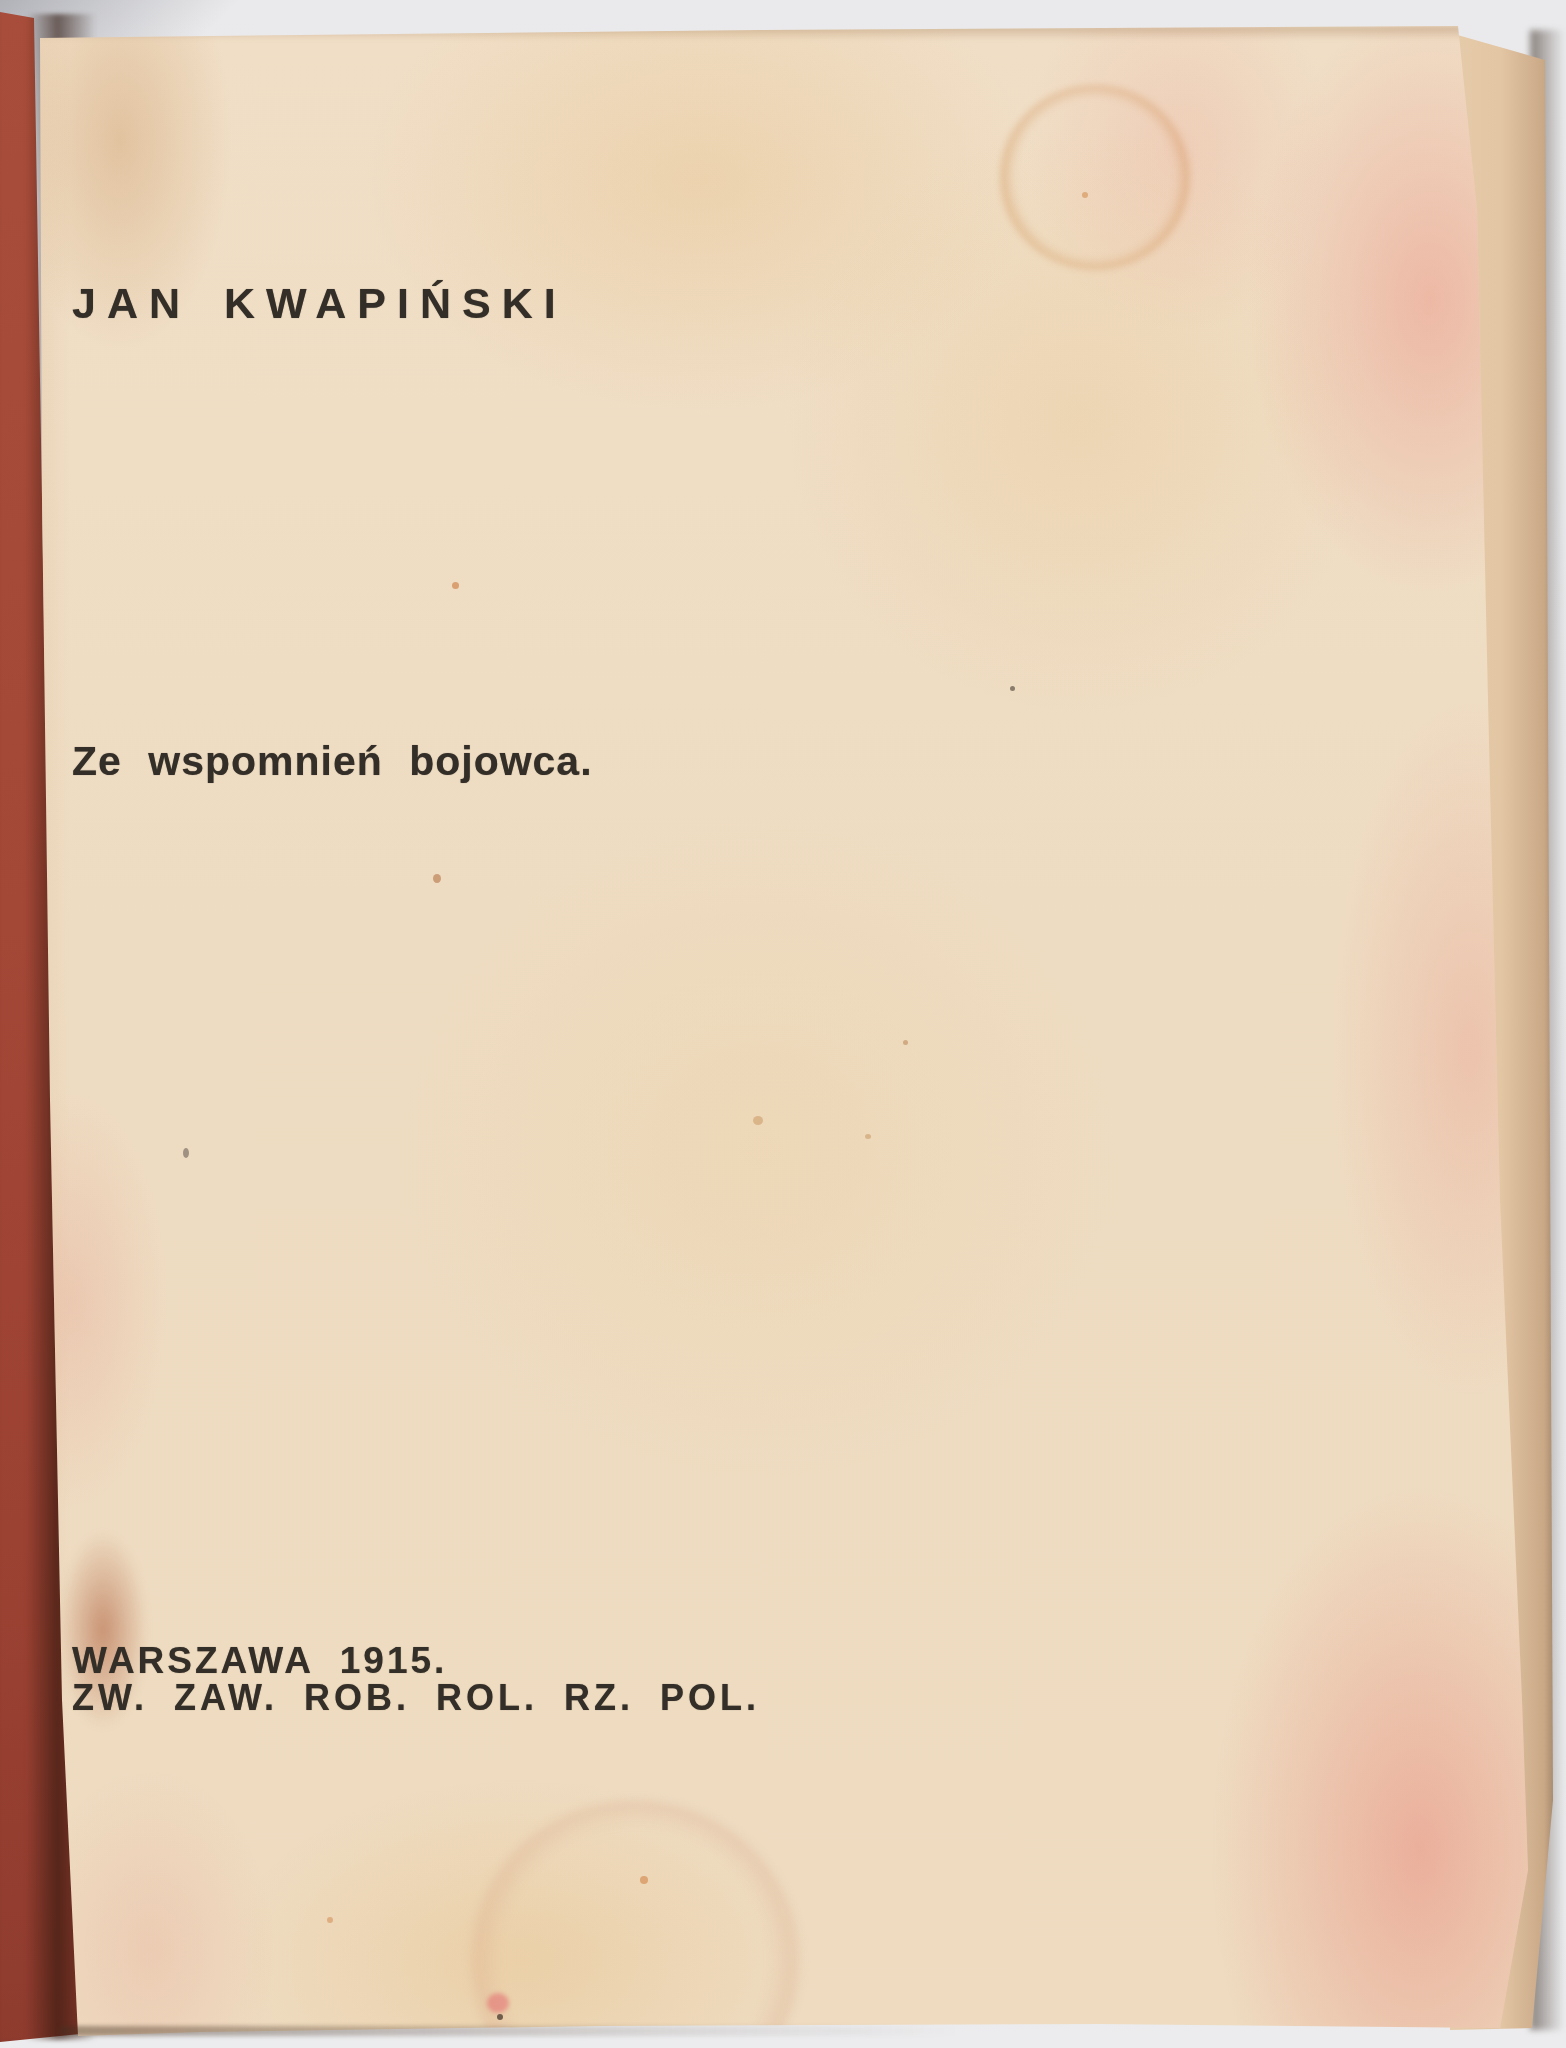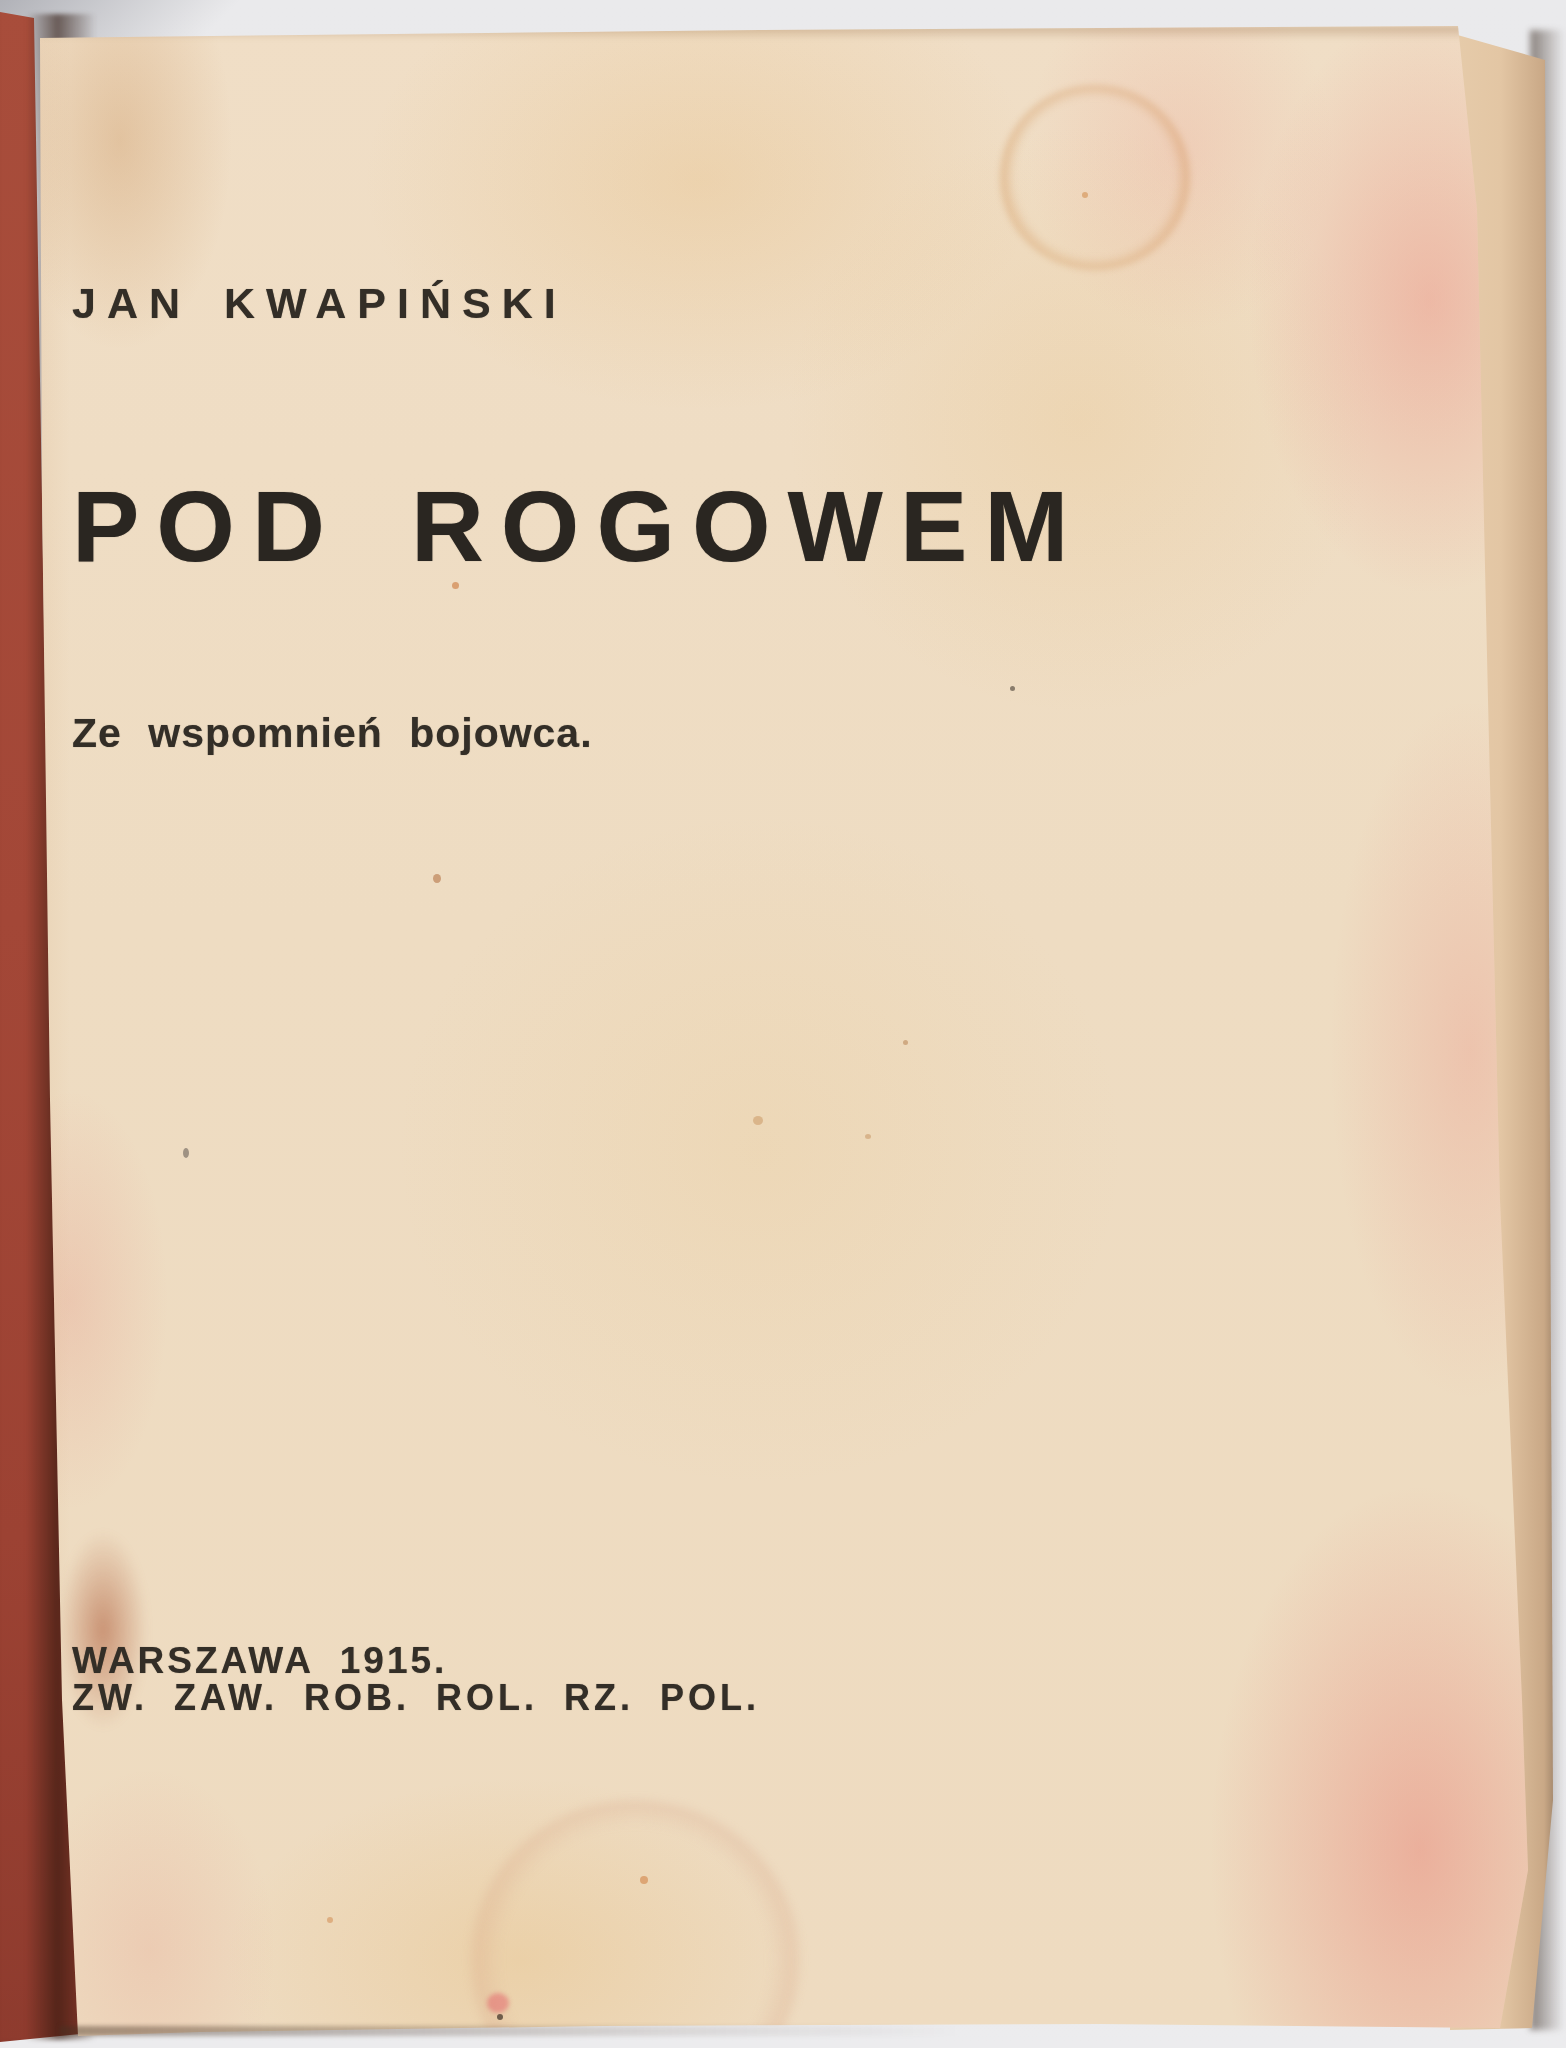--- a/index.html
+++ b/index.html
@@ -101,21 +101,21 @@
   .d12{left:865px;top:1134px;width:6px;height:5px;background:rgba(185,125,70,.4);}
   
   .text-layer{position:absolute;left:0;top:0;width:1566px;height:2048px;}
   .tp-line{
     position:absolute;left:72px;width:1200px;text-align:left;
     font-weight:bold;line-height:1;white-space:nowrap;
     color:#332e27;text-shadow:0 0 1px rgba(40,35,28,.45);
   }
   .author{top:282px;font-size:43px;letter-spacing:11px;word-spacing:10px;}
   .title{top:476px;font-size:101px;letter-spacing:17px;word-spacing:24px;color:#2a2621;}
-  .subtitle{top:713px;font-size:41px;letter-spacing:1px;word-spacing:14px;}
+  .subtitle{top:741px;font-size:41px;letter-spacing:1px;word-spacing:14px;}
   .imprint1{top:1642px;font-size:37px;letter-spacing:3px;word-spacing:14px;}
   .imprint2{top:1701px;font-size:36px;letter-spacing:3px;word-spacing:8px;}
   .imprint3{top:1680px;font-size:36px;letter-spacing:4px;word-spacing:12px;}
 </style>
 </head>
 <body>
 
 <div class="photo">
 
   <div class="cover"></div>
@@ -140,19 +140,18 @@
     <div class="dot d10"></div>
     <div class="dot d11"></div>
     <div class="dot d12"></div>
     <div class="page-top-crease"></div>
   </div>
 
   <div class="page-bottom-shadow"></div>
 
   <div class="text-layer">
     <div class="tp-line author">JAN KWAPIŃSKI</div>
-    <div class="tp-line title">POD ROGOWEM</div>
     <div class="tp-line subtitle">Ze wspomnień bojowca.</div>
     <div class="tp-line imprint1">WARSZAWA 1915.</div>
     <div class="tp-line imprint3">ZW. ZAW. ROB. ROL. RZ. POL.</div>
   </div>
 
 </div>
 
 </body></html>

